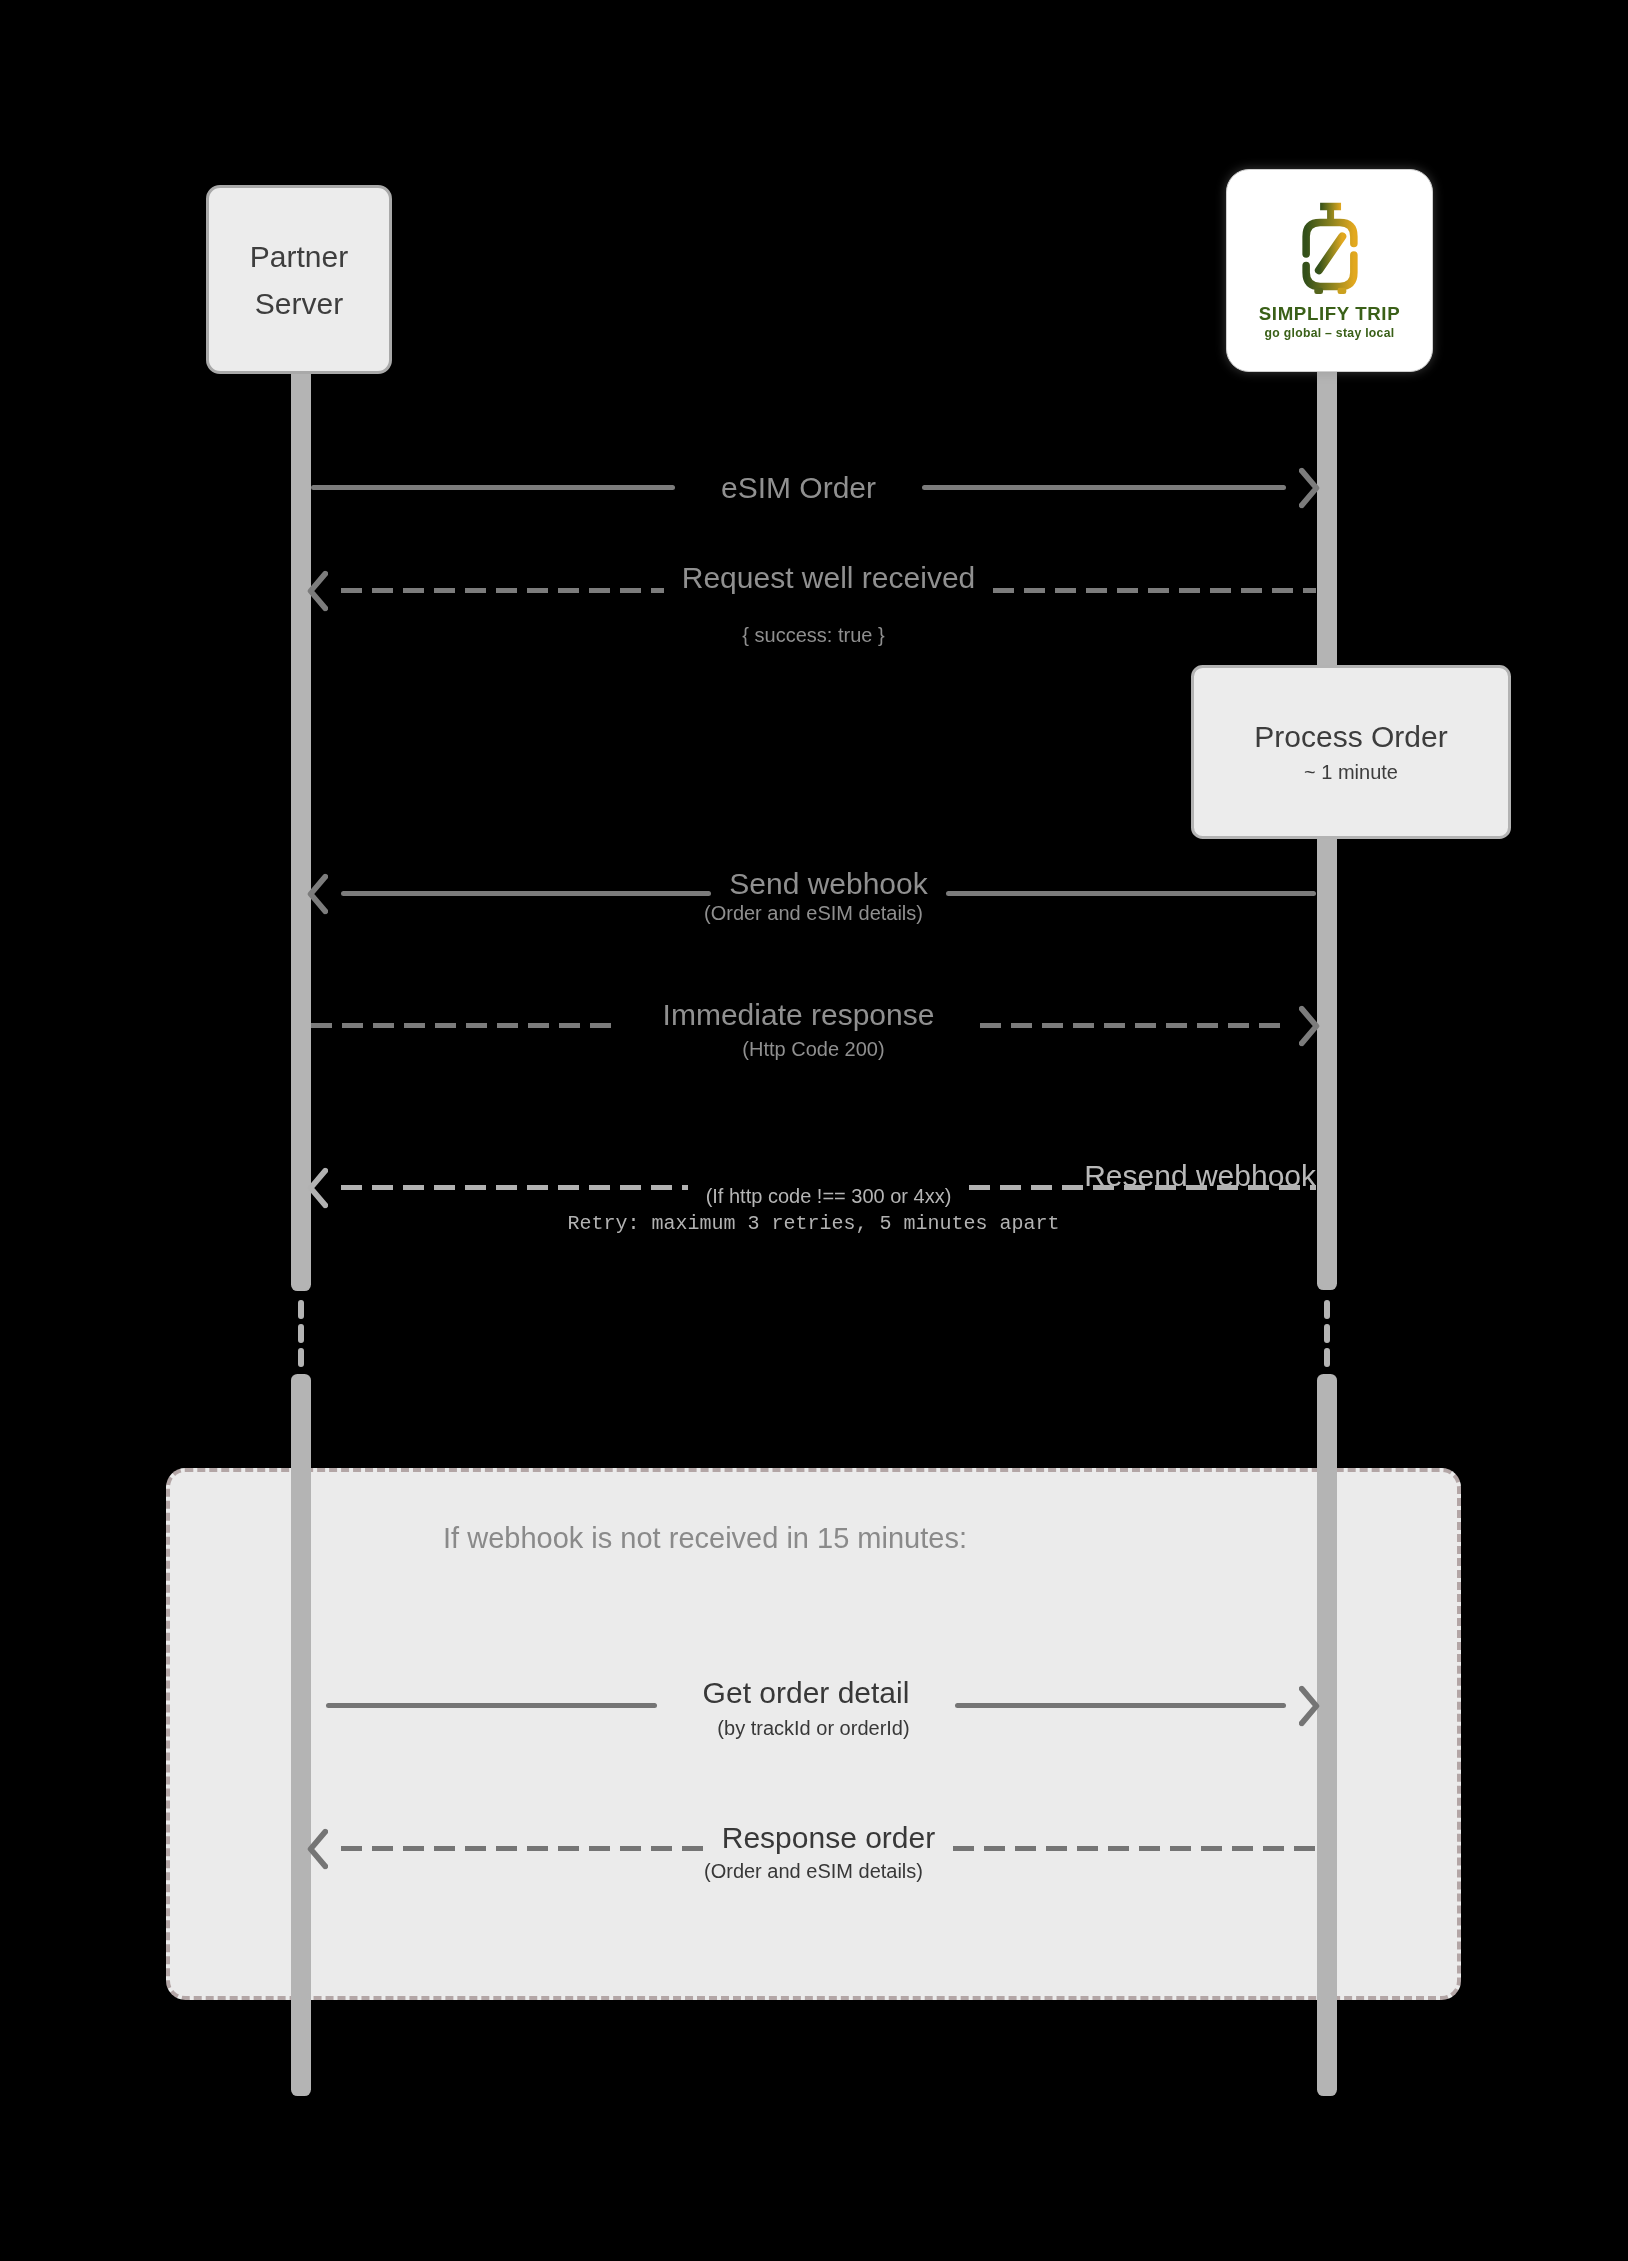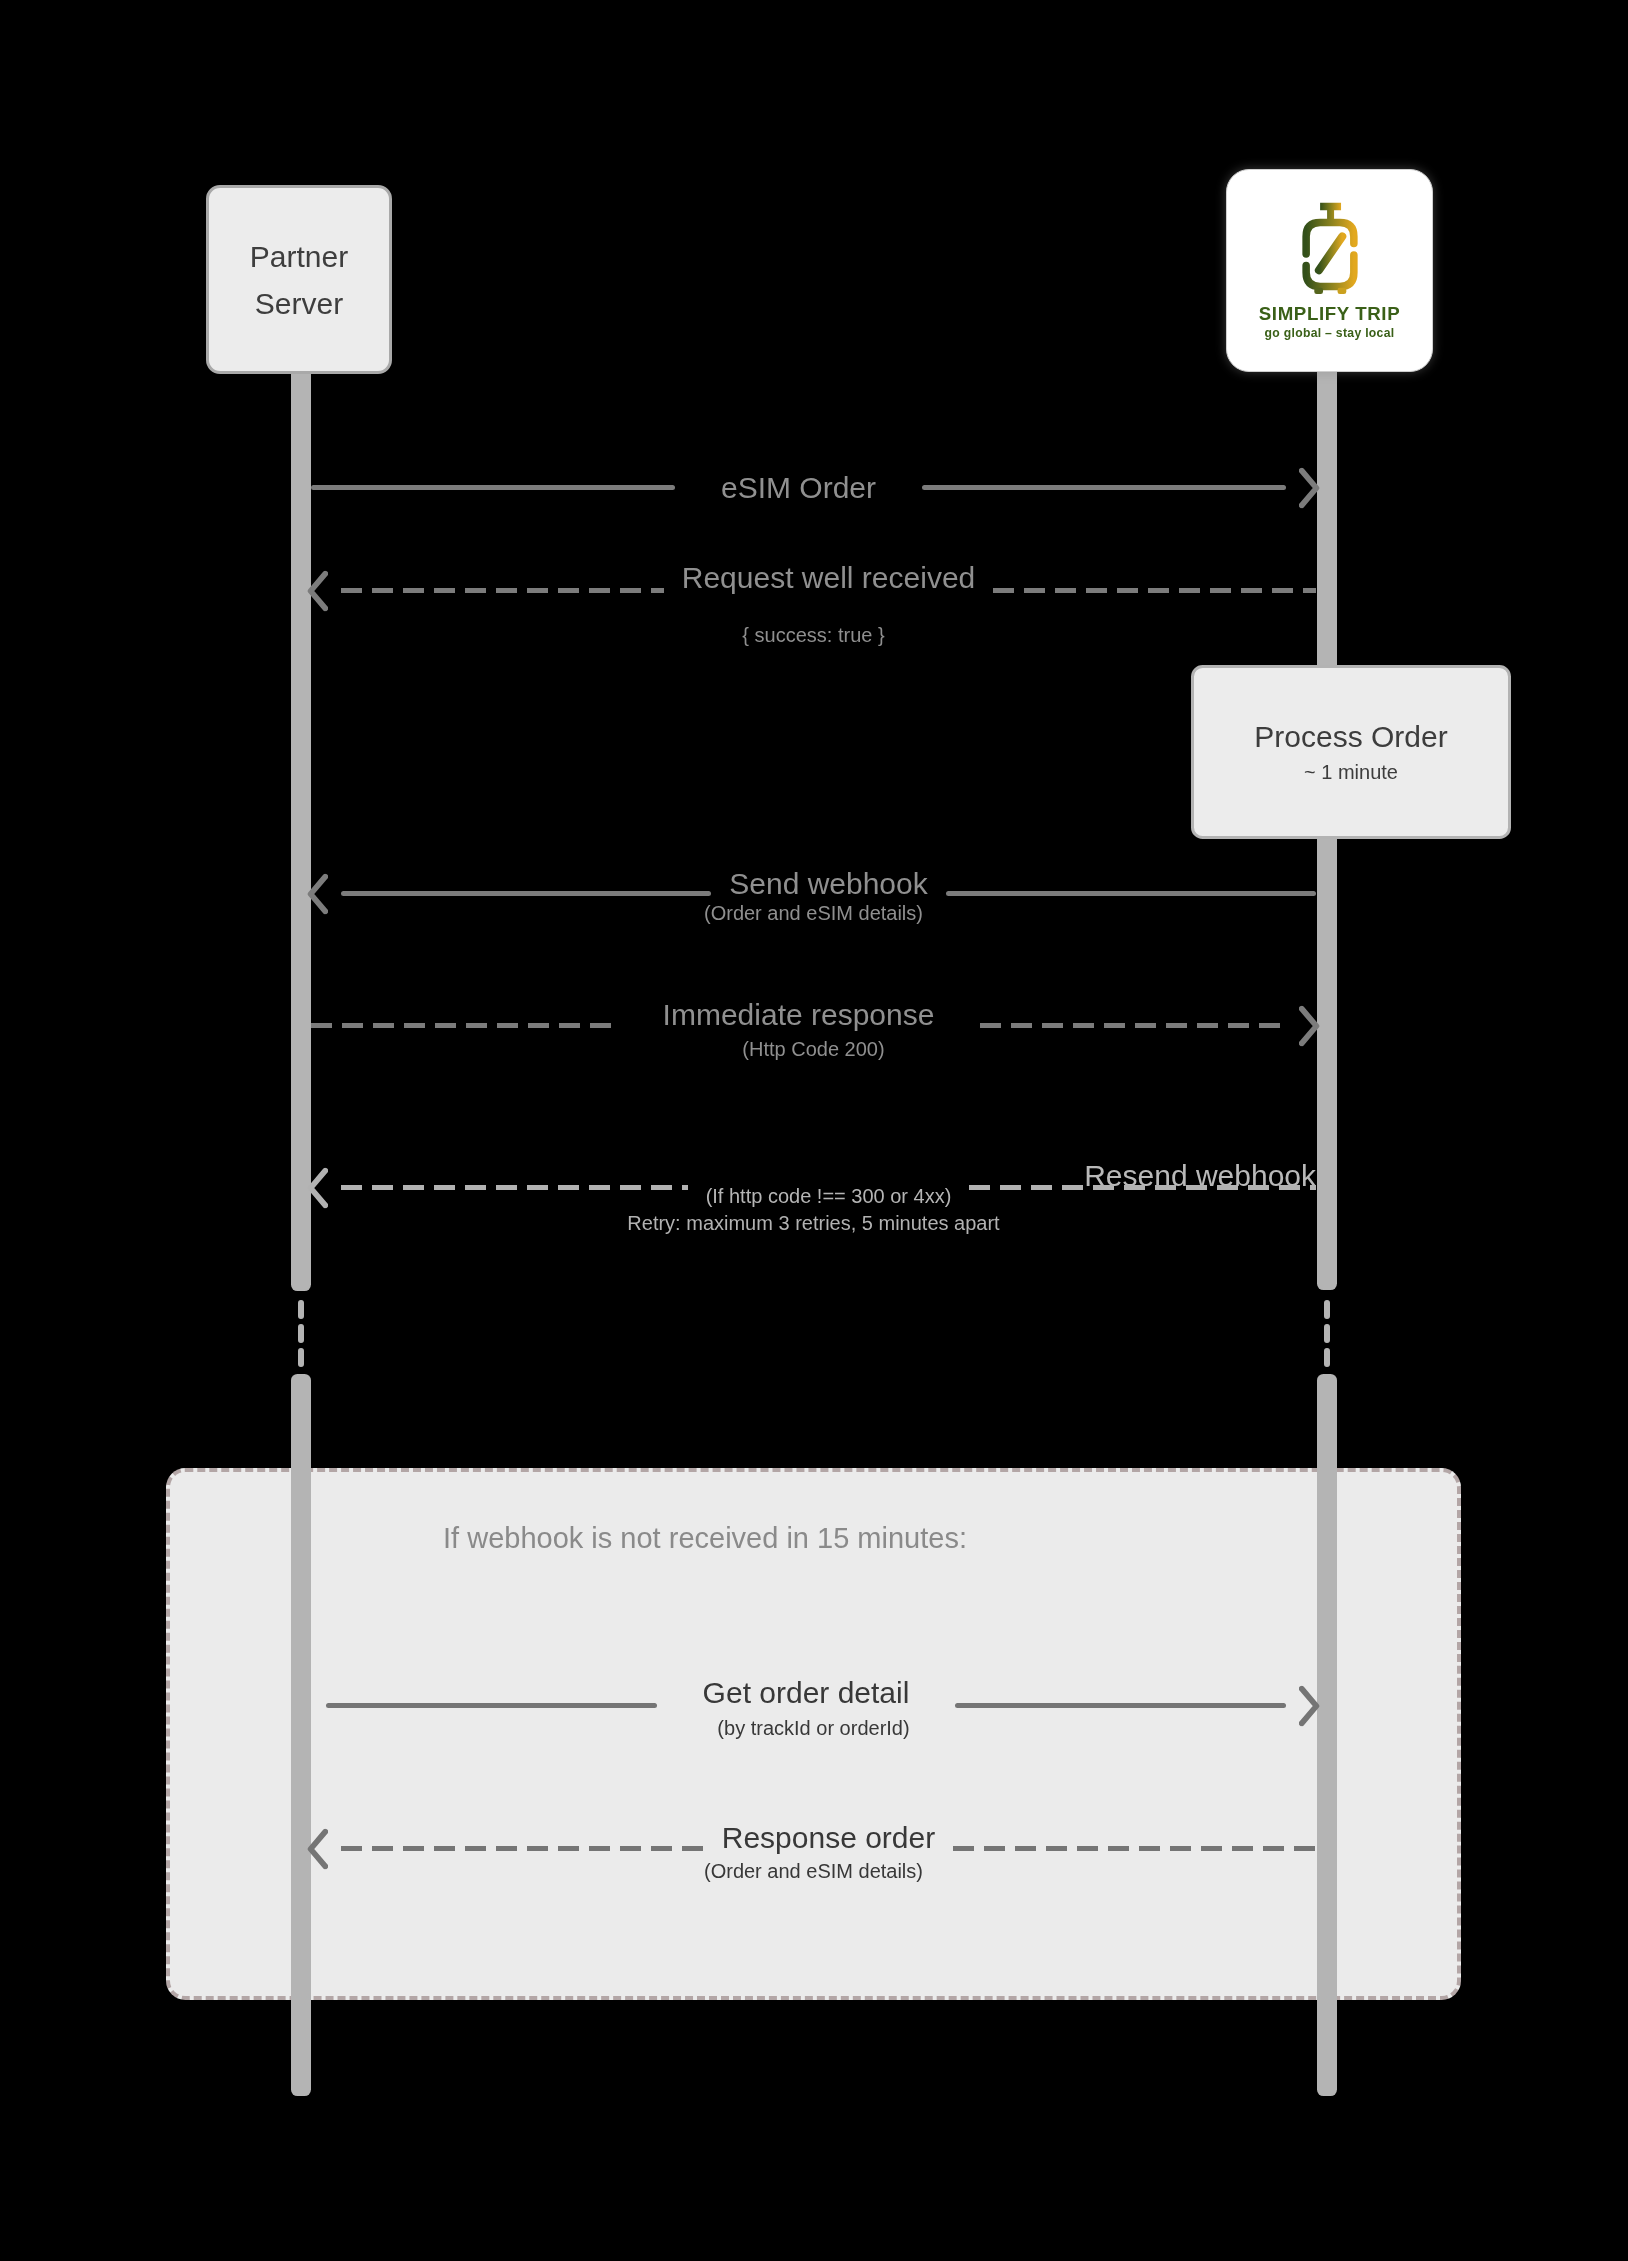--- a/index.html
+++ b/index.html
@@ -67,21 +67,21 @@
   .dirL{padding-left:30px;}
   .dirR{padding-right:30px;gap:28px;}
   .dirL .head{left:-5.2px;}
   .dirR .head{right:-5.2px;}
   
   .sub{
     position:absolute;left:311px;width:1005px;text-align:center;
     font-size:20px;line-height:23px;z-index:4;white-space:nowrap;
   }
   .sub-dark{color:#8f8f8f;}
-  .sub-light{color:#b2b2b2;}
+  .sub-light{color:#b2b2b2;font-family:Liberation Mono, monospace;}
   .sub-inbox{color:#383838;}
   .msg-title{
     position:absolute;left:311px;width:1005px;text-align:right;
     font-size:30px;line-height:36px;font-weight:500;z-index:4;white-space:nowrap;margin-top:16px;
   }
 </style>
 </head>
 <body>
 
 <div id="canvas">

